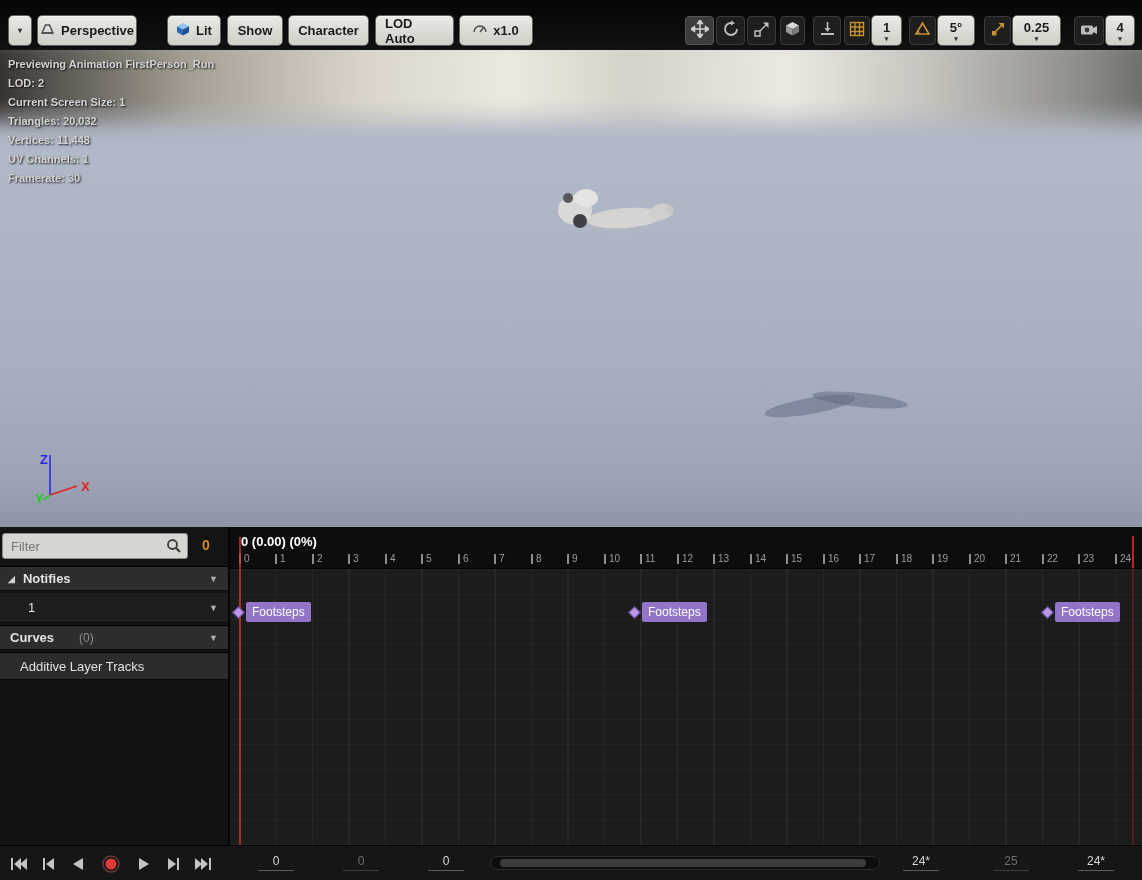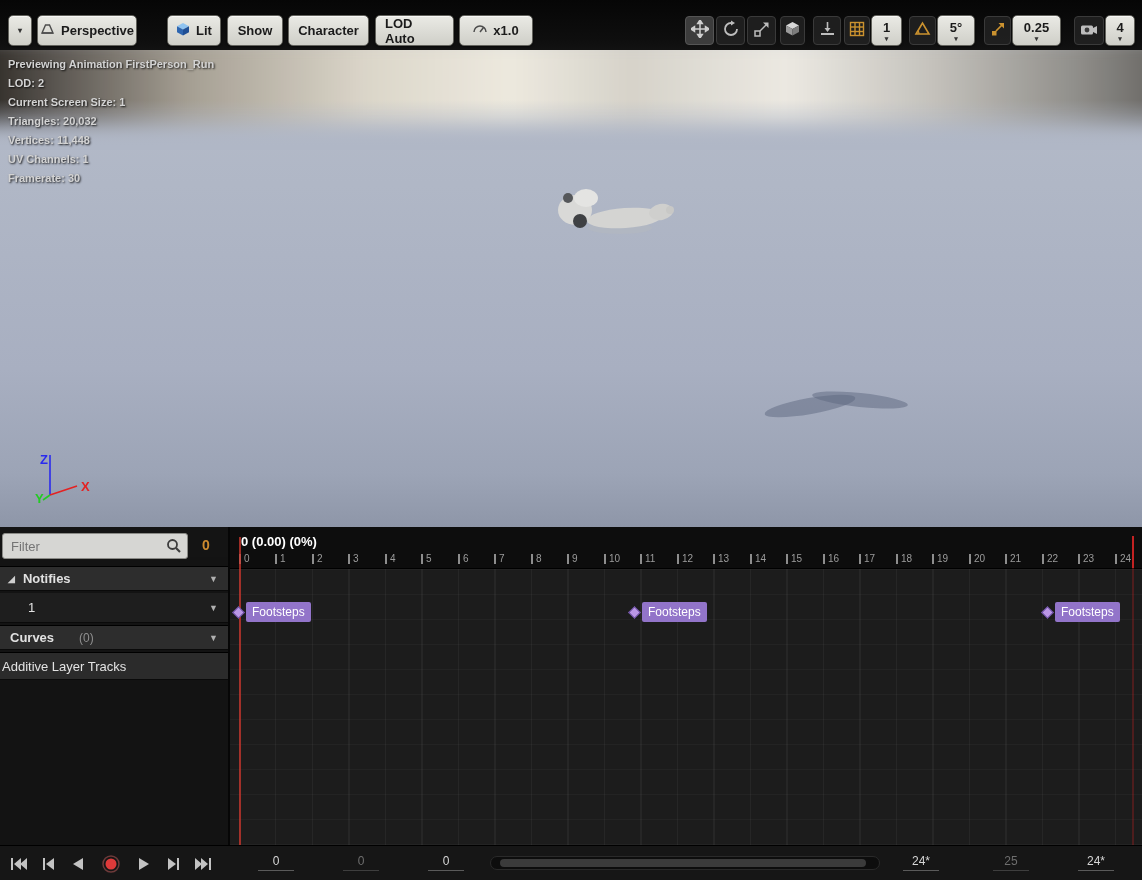--- a/index.html
+++ b/index.html
@@ -52,21 +52,21 @@
   .filter-count { position:absolute; left:202px; top:10px; font-size:14px; font-weight:bold; color:#ce8b2f; }
 
   .side-row { position:absolute; left:0; width:228px; display:flex; align-items:center;
     color:#e2e2e2; font-size:13px; }
   .side-row .dd { margin-left:auto; margin-right:10px; font-size:9px; color:#b0b0b0; }
   .row-notifies { top:39px; height:25px; background:#2d2d2d; border-top:1px solid #000; border-bottom:1px solid #0a0a0a; font-weight:bold; padding-left:8px; gap:8px; }
   .expander { font-size:9px; color:#cfcfcf; }
   .row-track1 { top:66px; height:30px; background:#1e1e1e; border-bottom:1px solid #0a0a0a; padding-left:28px; }
   .row-curves { top:98px; height:25px; background:#2d2d2d; border-top:1px solid #000; border-bottom:1px solid #0a0a0a; font-weight:bold; padding-left:10px; gap:25px; }
   .curves-count { font-weight:normal; color:#8f8f8f; font-size:12px; }
-  .row-additive { top:125px; height:28px; background:#2b2b2b; border-top:1px solid #000; border-bottom:1px solid #0a0a0a; padding-left:2px; }
+  .row-additive { top:125px; height:28px; background:#2b2b2b; border-top:1px solid #000; border-bottom:1px solid #0a0a0a; padding-left:20px; }
 
   .timeline { position:absolute; left:230px; top:0; width:912px; height:318px; background:#0d0d0d; overflow:hidden; }
   .tl-header { position:absolute; left:11px; top:7px; color:#fff; font-size:13px; font-weight:bold; }
   .tl-ruler { position:absolute; left:0; top:24px; width:912px; height:17px; }
   .tick { position:absolute; top:3px; display:flex; gap:3px; align-items:flex-start; }
   .tick::before { content:""; width:2px; height:10px; background:#8d8d8d; }
   .tick span { font-size:10px; color:#9c9c9c; line-height:10px; }
   .tl-tracks { position:absolute; left:0; top:41px; width:912px; height:277px; background:#1c1c1c;
     border-top:1px solid #000;
     background-image:

